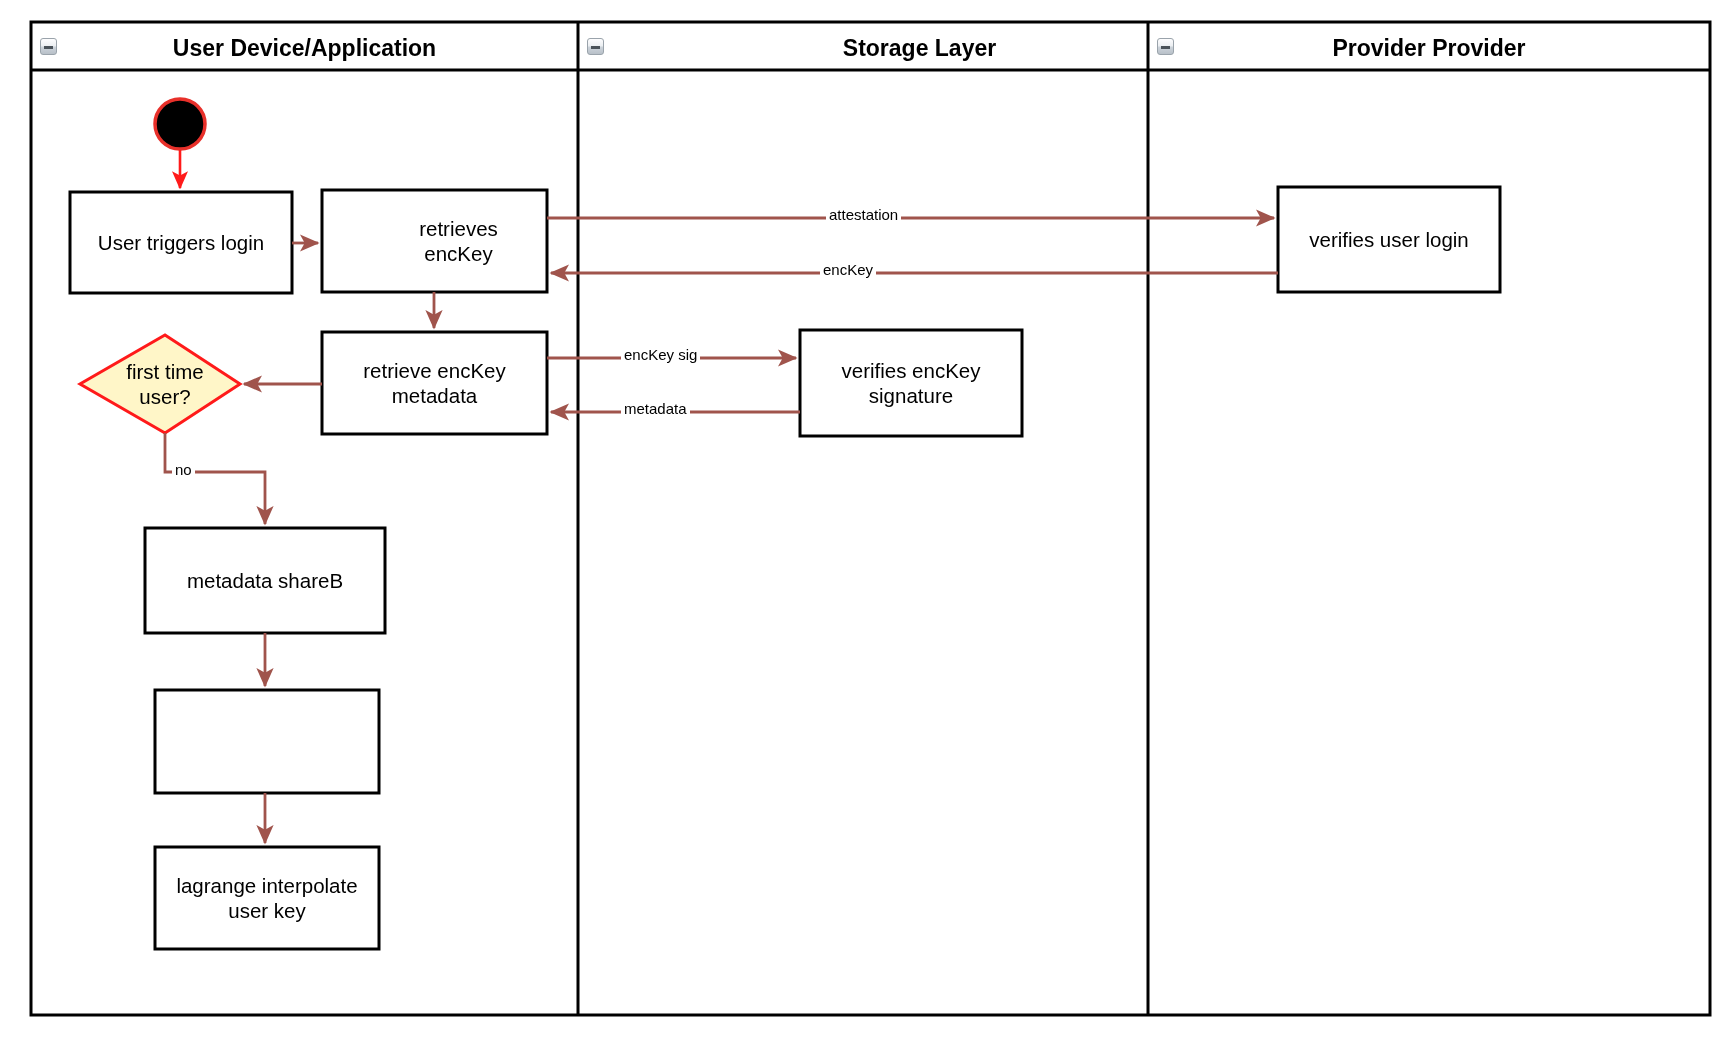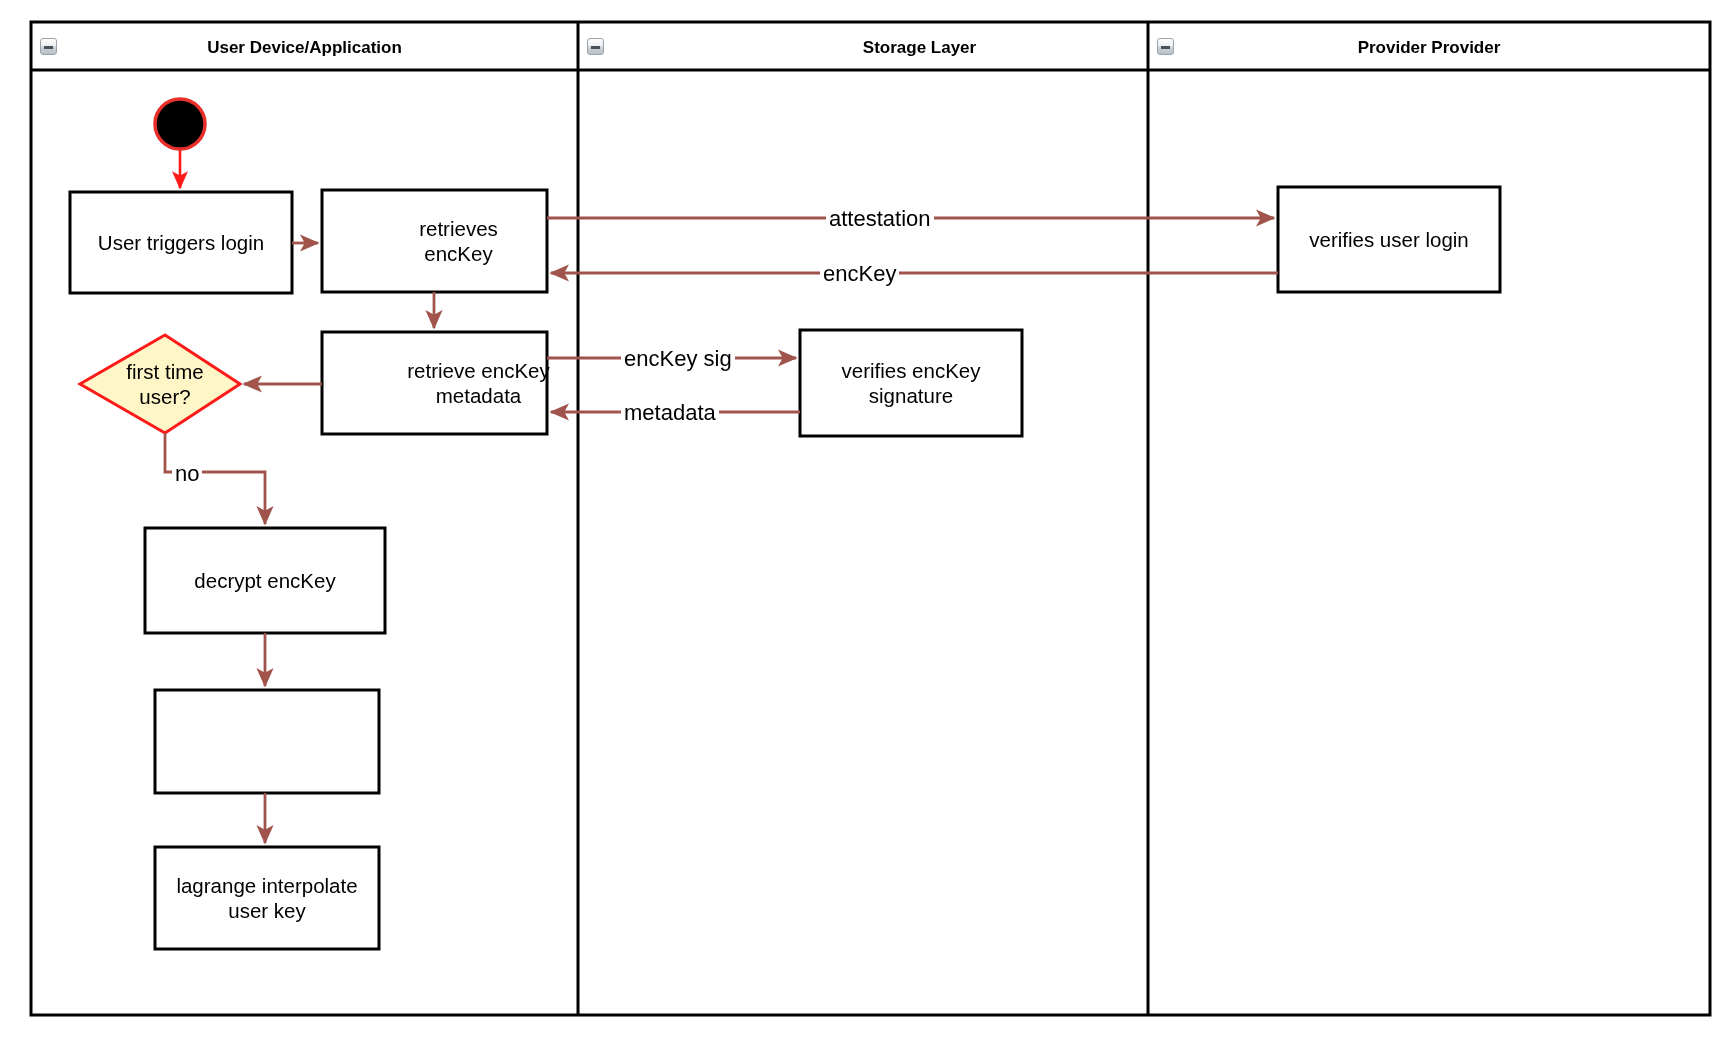--- a/index.html
+++ b/index.html
@@ -20,21 +20,21 @@
     position: absolute;
     left: 0;
     top: 0;
     width: 1732px;
     height: 1038px;
     overflow: visible;
   }
   .lane-title {
     position: absolute;
     font-weight: bold;
-    font-size: 17px;
+    font-size: 23px;
     color: #000000;
     text-align: center;
     line-height: 44px;
     white-space: nowrap;
   }
   .collapse-icon {
     position: absolute;
     width: 17px;
     height: 17px;
     border: 1px solid #9aa3ab;
@@ -59,21 +59,21 @@
     justify-content: center;
     text-align: center;
     font-size: 20.5px;
     color: #000000;
     line-height: 1.22;
     pointer-events: none;
     white-space: pre-line;
   }
   .edge-label {
     position: absolute;
-    font-size: 22px;
+    font-size: 15px;
     color: #000000;
     background: #ffffff;
     padding: 0 3px;
     white-space: nowrap;
     line-height: 1.1;
   }
 </style>
 </head>
 <body>
 
@@ -172,30 +172,30 @@
   <div class="collapse-icon" style="left:1157px; top:38px;"></div>
   <div class="lane-title" style="left:1148px; top:26px; width:562px;">Provider Provider</div>
 
   <div class="node-label" style="left:70px; top:192px; width:222px; height:101px;">User triggers login</div>
 
   <div class="node-label" style="left:322px; top:190px; width:225px; height:102px;padding-left:24px;">retrieves
 encKey</div>
 
   <div class="node-label" style="left:1278px; top:187px; width:222px; height:105px;">verifies user login</div>
 
-  <div class="node-label" style="left:322px; top:332px; width:225px; height:102px;padding-left:44px;">retrieve encKey
+  <div class="node-label" style="left:322px; top:332px; width:225px; height:102px;">retrieve encKey
 metadata</div>
 
   <div class="node-label" style="left:800px; top:330px; width:222px; height:106px;">verifies encKey
 signature</div>
 
   <div class="node-label" style="left:95px; top:337px; width:140px; height:94px;">first time
 user?</div>
 
-  <div class="node-label" style="left:145px; top:528px; width:240px; height:105px;">decrypt encKey</div>
+  <div class="node-label" style="left:145px; top:528px; width:240px; height:105px;">metadata shareB</div>
 
 
   <div class="node-label" style="left:155px; top:847px; width:224px; height:102px;">lagrange interpolate
 user key</div>
 
   <div class="edge-label" style="left:826px; top:207px;">attestation</div>
 
   <div class="edge-label" style="left:820px; top:262px;">encKey</div>
 
   <div class="edge-label" style="left:621px; top:347px;">encKey sig</div>

